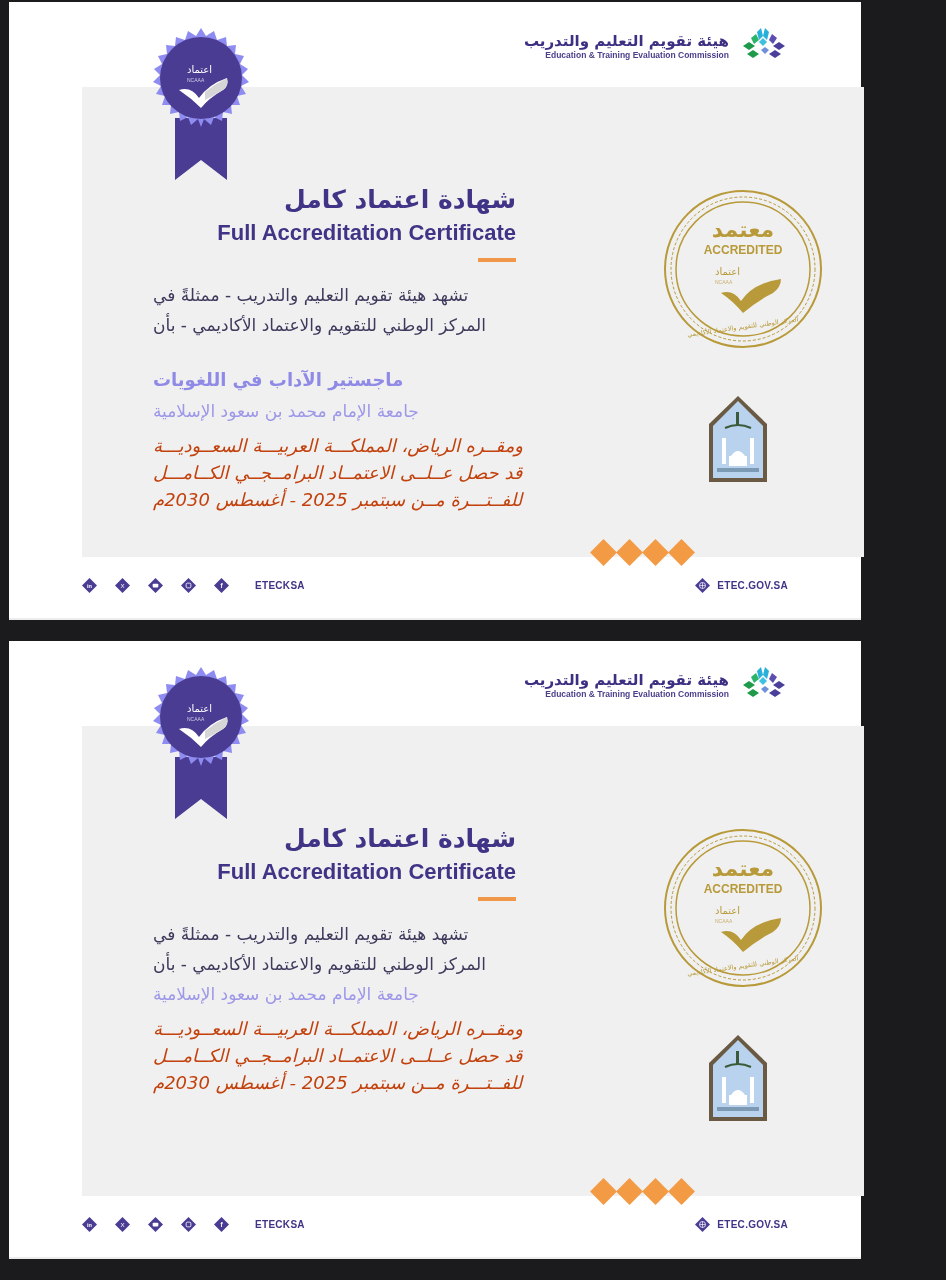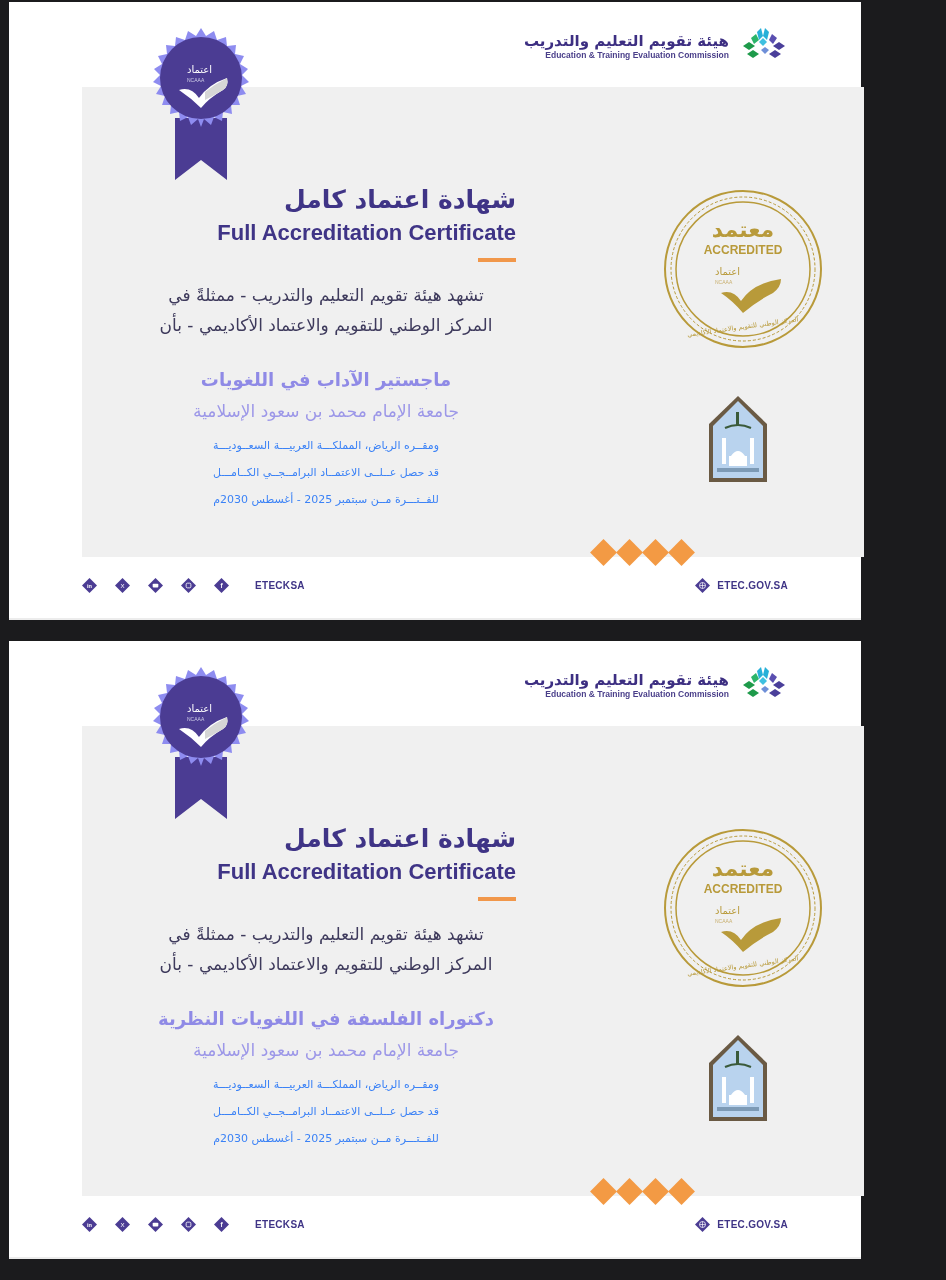--- a/index.html
+++ b/index.html
@@ -27,26 +27,26 @@
 
   
   .rosette { position: absolute; left: 134px; top: 26px; width: 116px; height: 154px; }
 
   
   .titles { position: absolute; right: 345px; top: 180px; text-align: right; }
   .title-ar { font-family: "DejaVu Sans", sans-serif; font-weight: bold; font-size: 25px; color: #3f3486; direction: rtl; line-height: 36px; }
   .title-en { font-family: "Liberation Sans", sans-serif; font-weight: bold; font-size: 22px; color: #3f3486; line-height: 26px; margin-top: 2px; }
   .title-bar { width: 38px; height: 4px; background: #f1974a; margin-left: auto; margin-top: 12px; }
 
-  .body { position: absolute; right: 345px; top: 278px; width: 380px; text-align: center; direction: rtl; }
+  .body { position: absolute; right: 328px; top: 278px; width: 380px; text-align: left; direction: rtl; }
   .line { font-family: "DejaVu Sans", sans-serif; font-size: 17px; color: #3e3a5c; line-height: 30px; white-space: nowrap; }
   .program { font-family: "DejaVu Sans", sans-serif; font-weight: bold; font-size: 18px; color: #8f8ae6; line-height: 32px; white-space: nowrap; margin-top: 24px; }
   .university { font-family: "DejaVu Sans", sans-serif; font-size: 17px; color: #9c97e8; line-height: 30px; white-space: nowrap; }
   .gap { height: 6px; }
-  .line2 { font-family: "DejaVu Sans", sans-serif; font-size: 11px; color: #3b82f6; line-height: 27px; white-space: nowrap; }
+  .line2 { font-family: "DejaVu Sans", sans-serif; font-size: 18px; color: #c2410c; line-height: 27px; white-space: nowrap; font-style: italic; }
 
   
   .seal { position: absolute; left: 654px; top: 187px; width: 160px; height: 160px; }
   
   .crest { position: absolute; left: 698px; top: 392px; width: 62px; height: 90px; }
 
   
   .diamonds { position: absolute; left: 584px; top: 541px; display: flex; gap: 6px; }
   .dia { width: 19px; height: 19px; background: #f39a44; transform: rotate(45deg); margin: 0 0 0 1px; }
 
@@ -208,21 +208,20 @@
 
   <div class="titles">
     <div class="title-ar">شهادة اعتماد كامل</div>
     <div class="title-en">Full Accreditation Certificate</div>
     <div class="title-bar"></div>
   </div>
 
   <div class="body" style="top:278px">
     <div class="line">تشهد هيئة تقويم التعليم والتدريب - ممثلةً في</div>
     <div class="line">المركز الوطني للتقويم والاعتماد الأكاديمي - بأن</div>
-    <div class="program">دكتوراه الفلسفة في اللغويات النظرية</div>
     <div class="university">جامعة الإمام محمد بن سعود الإسلامية</div>
     <div class="gap"></div>
     <div class="line2">ومقــره الرياض، المملكـــة العربيـــة السعــوديـــة</div>
     <div class="line2">قد حصل عــلــى الاعتمــاد البرامــجــي الكــامـــل</div>
     <div class="line2">للفــتـــرة مــن سبتمبر 2025 - أغسطس  2030م</div>
   </div>
 
   <svg class="seal" viewBox="0 0 160 160">
     <circle cx="80" cy="80" r="78" fill="none" stroke="#b89a3a" stroke-width="2"></circle>
     <circle cx="80" cy="80" r="72" fill="none" stroke="#b89a3a" stroke-width="1" stroke-dasharray="3 2"></circle>

